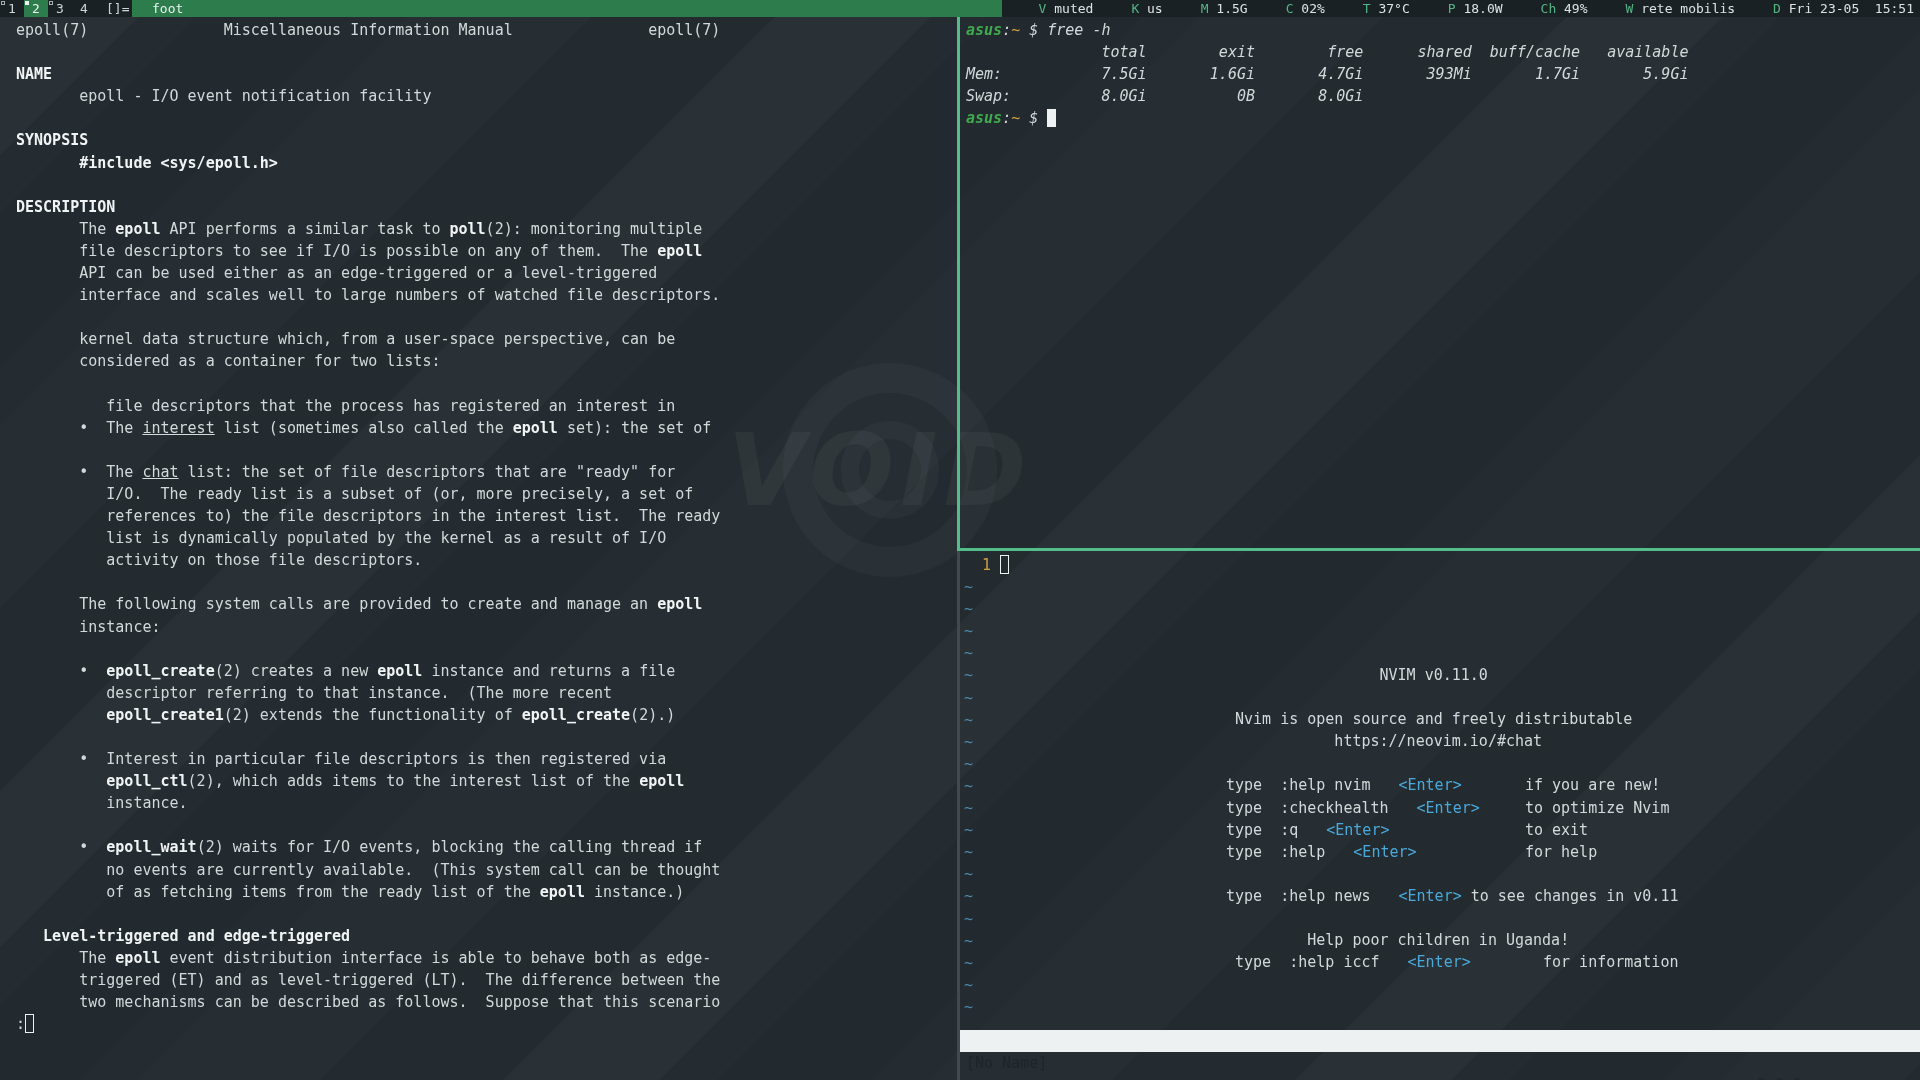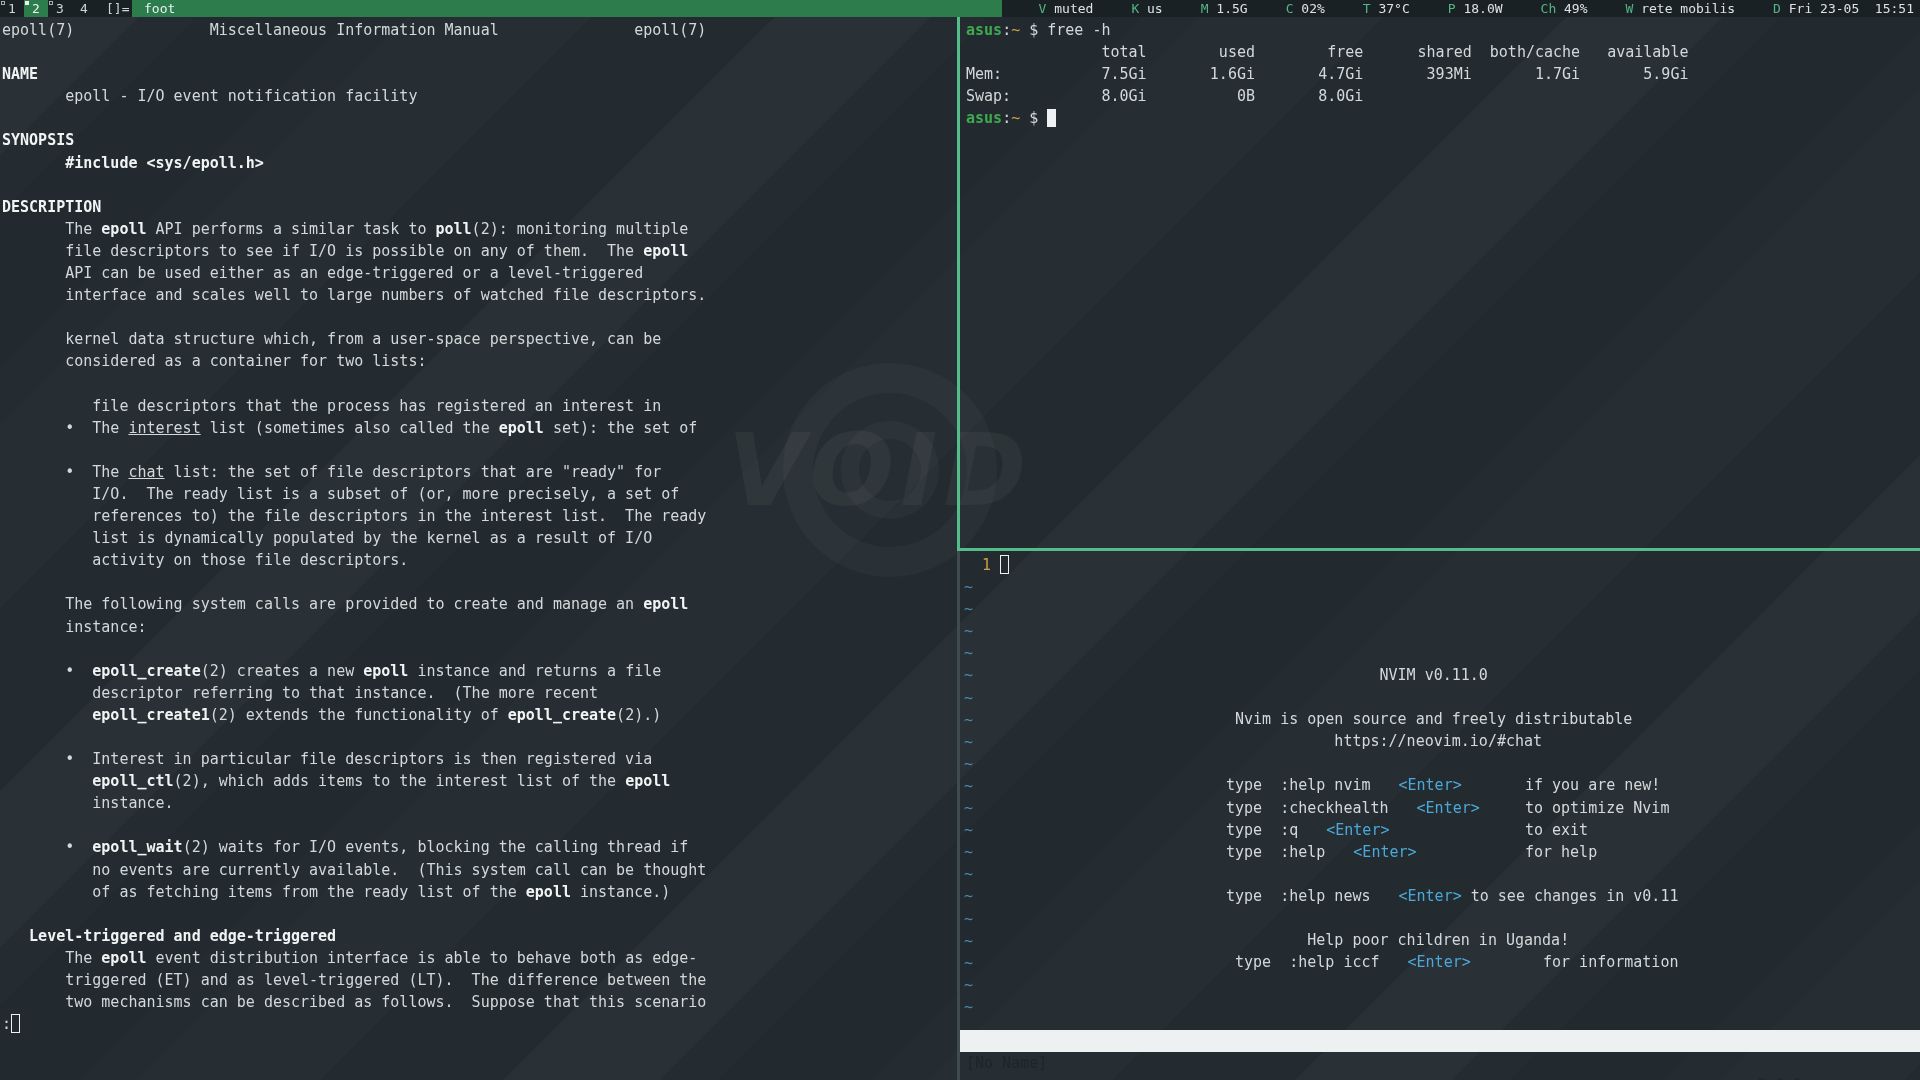--- a/index.html
+++ b/index.html
@@ -15,34 +15,34 @@
   
   #topbar{position:absolute;left:0;top:0;width:1920px;height:17px;background:#1a2124;
     font-size:13px;line-height:17px;color:#ccd5d7;}
   .tag{position:absolute;top:0;height:17px;width:24px;text-align:center;}
   .tag.sel{background:#2d7c4c;color:#eef3f3;}
   .ind{position:absolute;top:1px;left:1px;width:4px;height:4px;box-sizing:border-box;}
   .ind.filled{background:#eef2f2;}
   .ind.outline{border:1px solid #9fb0b5;}
   #layout{position:absolute;left:96px;top:0;height:17px;padding:0 10px;}
   #wintitle{position:absolute;left:132px;top:0;height:17px;width:870px;background:#2d7c4c;
-    color:#eaf1f1;padding-left:12px;box-sizing:border-box;}
+    color:#eaf1f1;padding-left:20px;box-sizing:border-box;}
   #statusarea{position:absolute;right:6px;top:0;height:17px;display:flex;gap:38px;white-space:pre;}
   .seg-label{color:#53b584;}
   .seg-value{color:#dde3e4;}
   
   .tline{height:22.1px;line-height:22.1px;white-space:pre;font-size:15px;}
   .b{font-weight:bold;color:#f0f4f4;}
   .u{text-decoration:underline;}
   .cursor{display:inline-block;width:9px;height:18px;vertical-align:middle;margin-top:-2px;}
   .cursor.filled{background:#eef2f2;}
   .cursor.hollow{border:1.5px solid #eef2f2;box-sizing:border-box;height:19px;}
   
-  #man-pane{position:absolute;left:0;top:17px;width:957px;height:803px;padding:2px 0 0 2px;box-sizing:border-box;}
-  #term-pane{position:absolute;left:960px;top:17px;width:960px;height:531px;padding:2px 0 0 6px;box-sizing:border-box;}
+  #man-pane{position:absolute;left:0;top:17px;width:957px;height:803px;padding:2px 0 0 16px;box-sizing:border-box;}
+  #term-pane{position:absolute;left:960px;top:17px;width:960px;height:531px;padding:2px 0 0 6px;box-sizing:border-box;font-style:italic;}
   .p-user{color:#3fab4f;font-weight:bold;}
   .p-path{color:#cf9e45;}
   
   #nvim-pane{position:absolute;left:960px;top:551px;width:960px;height:529px;padding:3px 0 0 4px;box-sizing:border-box;}
   .nv-num{color:#cf9e45;}
   .nv-tilde{color:#4d87ab;}
   #nvim-intro{position:absolute;left:266px;top:113px;}
   .nv-blue{color:#4aa9da;margin-left:28px;}
   #nvim-statusline{position:absolute;left:0;top:479px;width:960px;height:22px;background:#eef1f1;
     color:#1d2528;font-size:15px;line-height:22px;white-space:pre;}
@@ -113,21 +113,21 @@
         <div class="tline">       The <span class="b">epoll</span> event distribution interface is able to behave both as edge-</div>
         <div class="tline">       triggered (ET) and as level-triggered (LT).  The difference between the</div>
         <div class="tline">       two mechanisms can be described as follows.  Suppose that this scenario</div>
       </div>
     <div class="tline" id="pager-line"><span>:</span><span class="cursor hollow"></span></div>
   </div>
 
   <div id="term-pane">
     <div id="term-lines">
         <div class="tline"><span class="p-user">asus</span><span>:</span><span class="p-path">~</span><span> $ </span><span>free -h</span></div>
-        <div class="tline">               total        used        free      shared  both/cache   available</div>
+        <div class="tline">               total        exit        free      shared  buff/cache   available</div>
         <div class="tline">Mem:           7.5Gi       1.6Gi       4.7Gi       393Mi       1.7Gi       5.9Gi</div>
         <div class="tline">Swap:          8.0Gi          0B       8.0Gi</div>
         <div class="tline"><span class="p-user">asus</span><span>:</span><span class="p-path">~</span><span> $ </span><span class="cursor filled"></span></div>
       </div>
   </div>
 
   <div id="nvim-pane">
     <div id="nvim-rows">
         <div class="tline"><span class="nv-num">  1 </span><span class="cursor hollow"></span></div>
         <div class="tline"><span class="nv-tilde">~</span></div>

